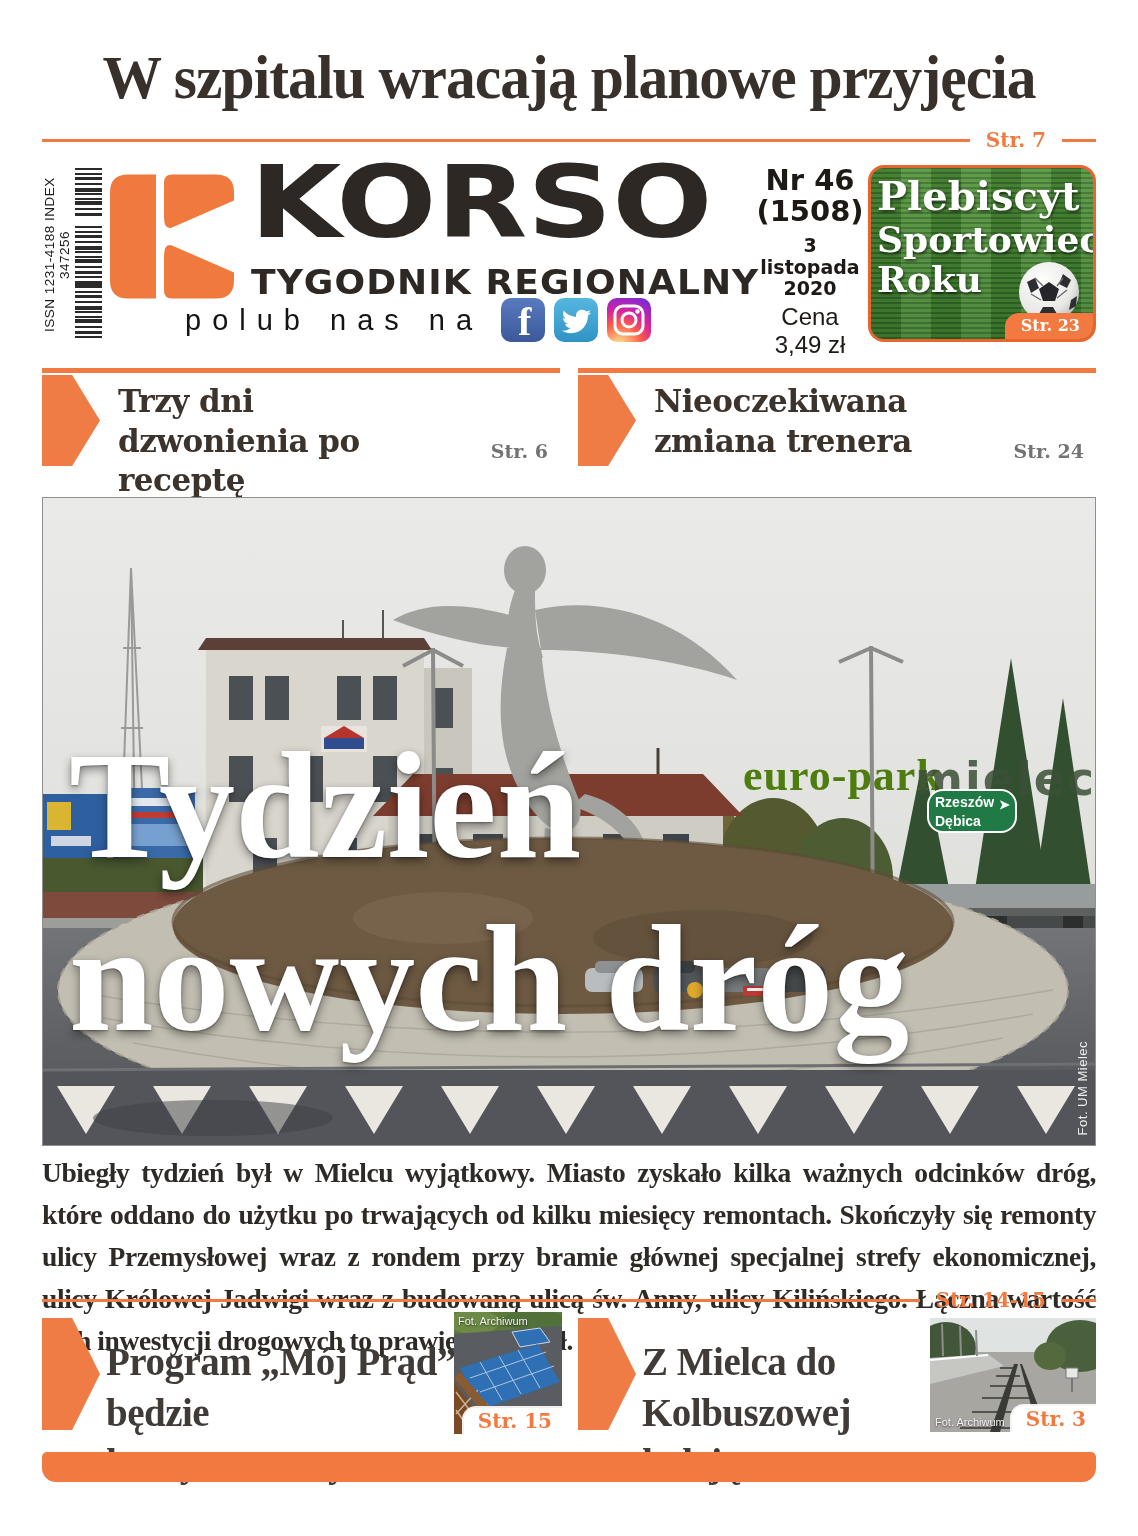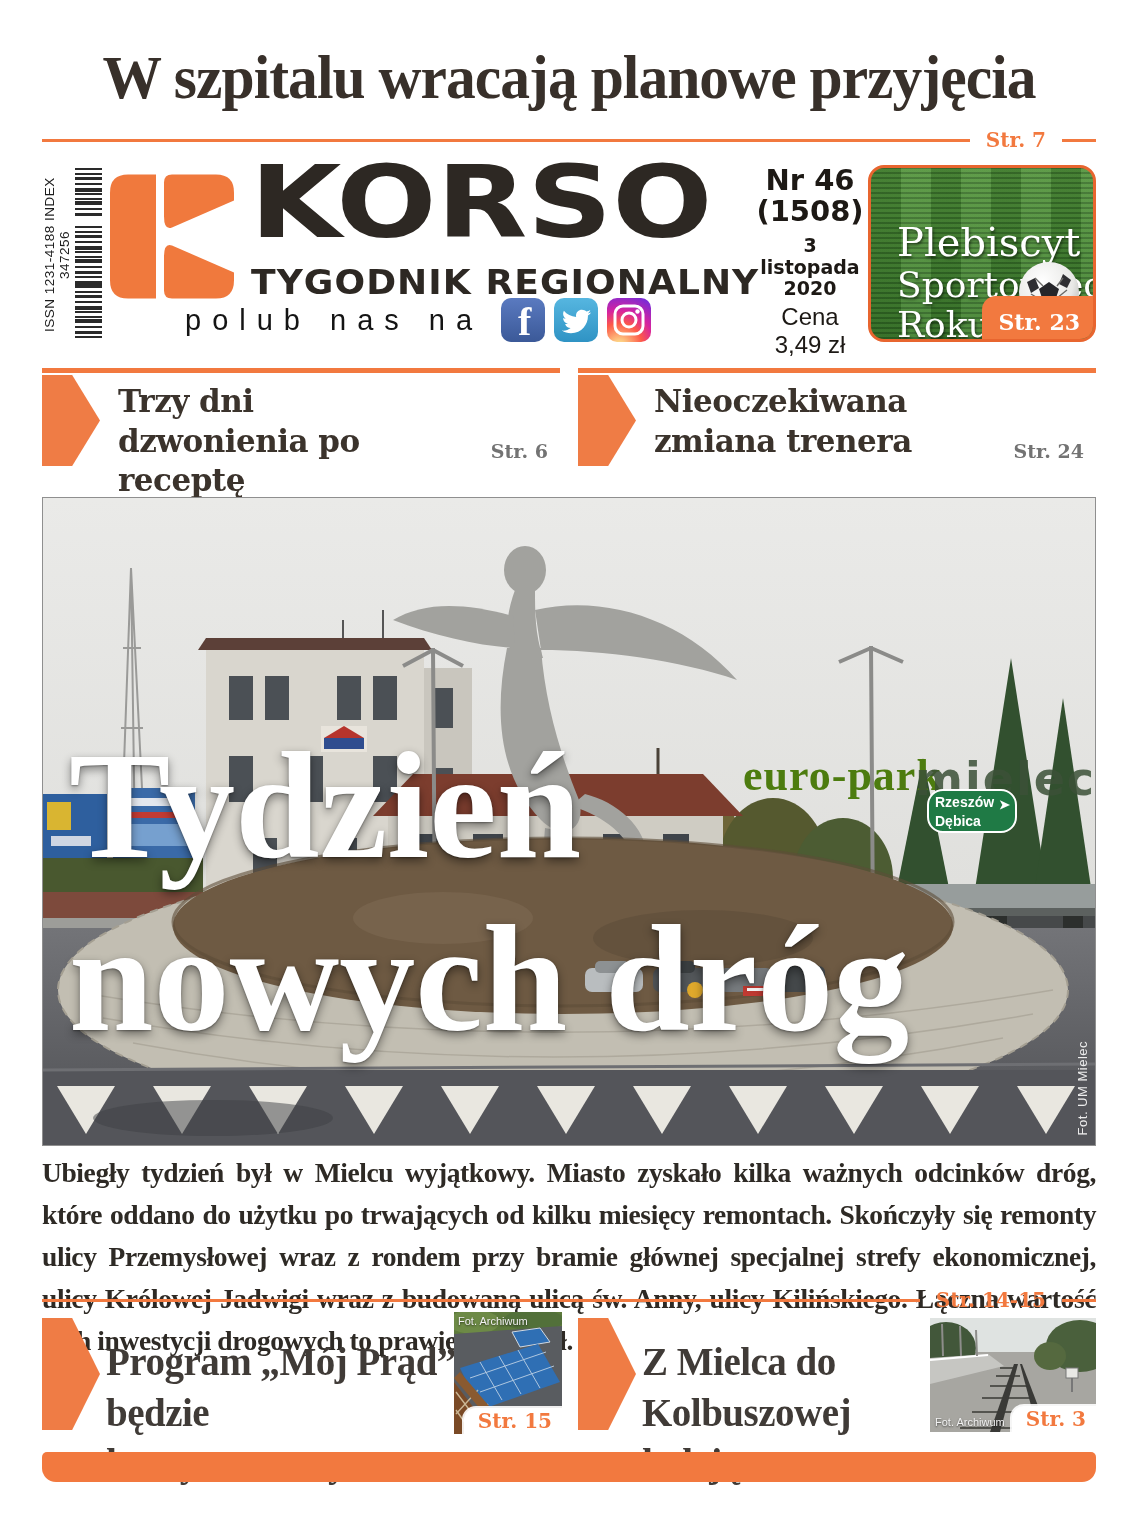--- a/index.html
+++ b/index.html
@@ -63,30 +63,30 @@
   .issue-price { font-size:24px; line-height:1.15; margin-top:4px; }
 
   .promo-box {
     position:absolute; left:826px; top:0; width:228px; height:177px; border-radius:16px;
     border:3px solid #e8652f; overflow:hidden;
     background:
       repeating-linear-gradient(90deg, rgba(0,30,0,0.18) 0 30px, rgba(255,255,255,0.05) 30px 60px),
       repeating-linear-gradient(0deg, rgba(10,40,10,0.25) 0 2px, rgba(120,200,90,0.12) 2px 5px),
       linear-gradient(180deg,#53913d,#3f7b2f);
   }
-  .promo-text { position:absolute; left:26px; top:6px; font-family:"DejaVu Serif", serif; font-weight:normal;
-    color:#fff; text-shadow:1px 2px 3px rgba(0,0,0,0.55); line-height:1.12;margin-top:46px; }
+  .promo-text { position:absolute; left:6px; top:6px; font-family:"DejaVu Serif", serif; font-weight:bold;
+    color:#fff; text-shadow:1px 2px 3px rgba(0,0,0,0.55); line-height:1.12; }
   .promo-text .l1 { font-size:40px; }
   .promo-text .l2 { font-size:36px; }
   .promo-text .l3 { font-size:36px; }
   .promo-ball { position:absolute; left:146px; top:92px; width:64px; height:64px; }
   .promo-ref {
     position:absolute; right:-1px; bottom:-1px; background:#f2793f; color:#fff;
-    font-family:"DejaVu Serif", serif; font-weight:bold; font-size:22px;
-    padding:13px 14px 5px 16px; border-radius:14px 0 12px 0; border-top-left-radius:14px;
+    font-family:"DejaVu Serif", serif; font-weight:bold; font-size:16px;
+    padding:3px 14px 5px 16px; border-radius:14px 0 12px 0; border-top-left-radius:14px;
   }
 
   
   .teaser-row { position:absolute; left:42px; top:368px; width:1054px; height:100px; }
   .teaser {
     position:absolute; top:0; width:518px; height:100px; background:#fff; border-top:5px solid #f2793f;
   }
   .teaser.t0 { left:0; } .teaser.t1 { left:536px; }
   .chev { position:absolute; left:0; top:2px; width:58px; height:91px; background:#ef7c45;
     -webkit-clip-path:polygon(0 0,52% 0,100% 50%,52% 100%,0 100%);

